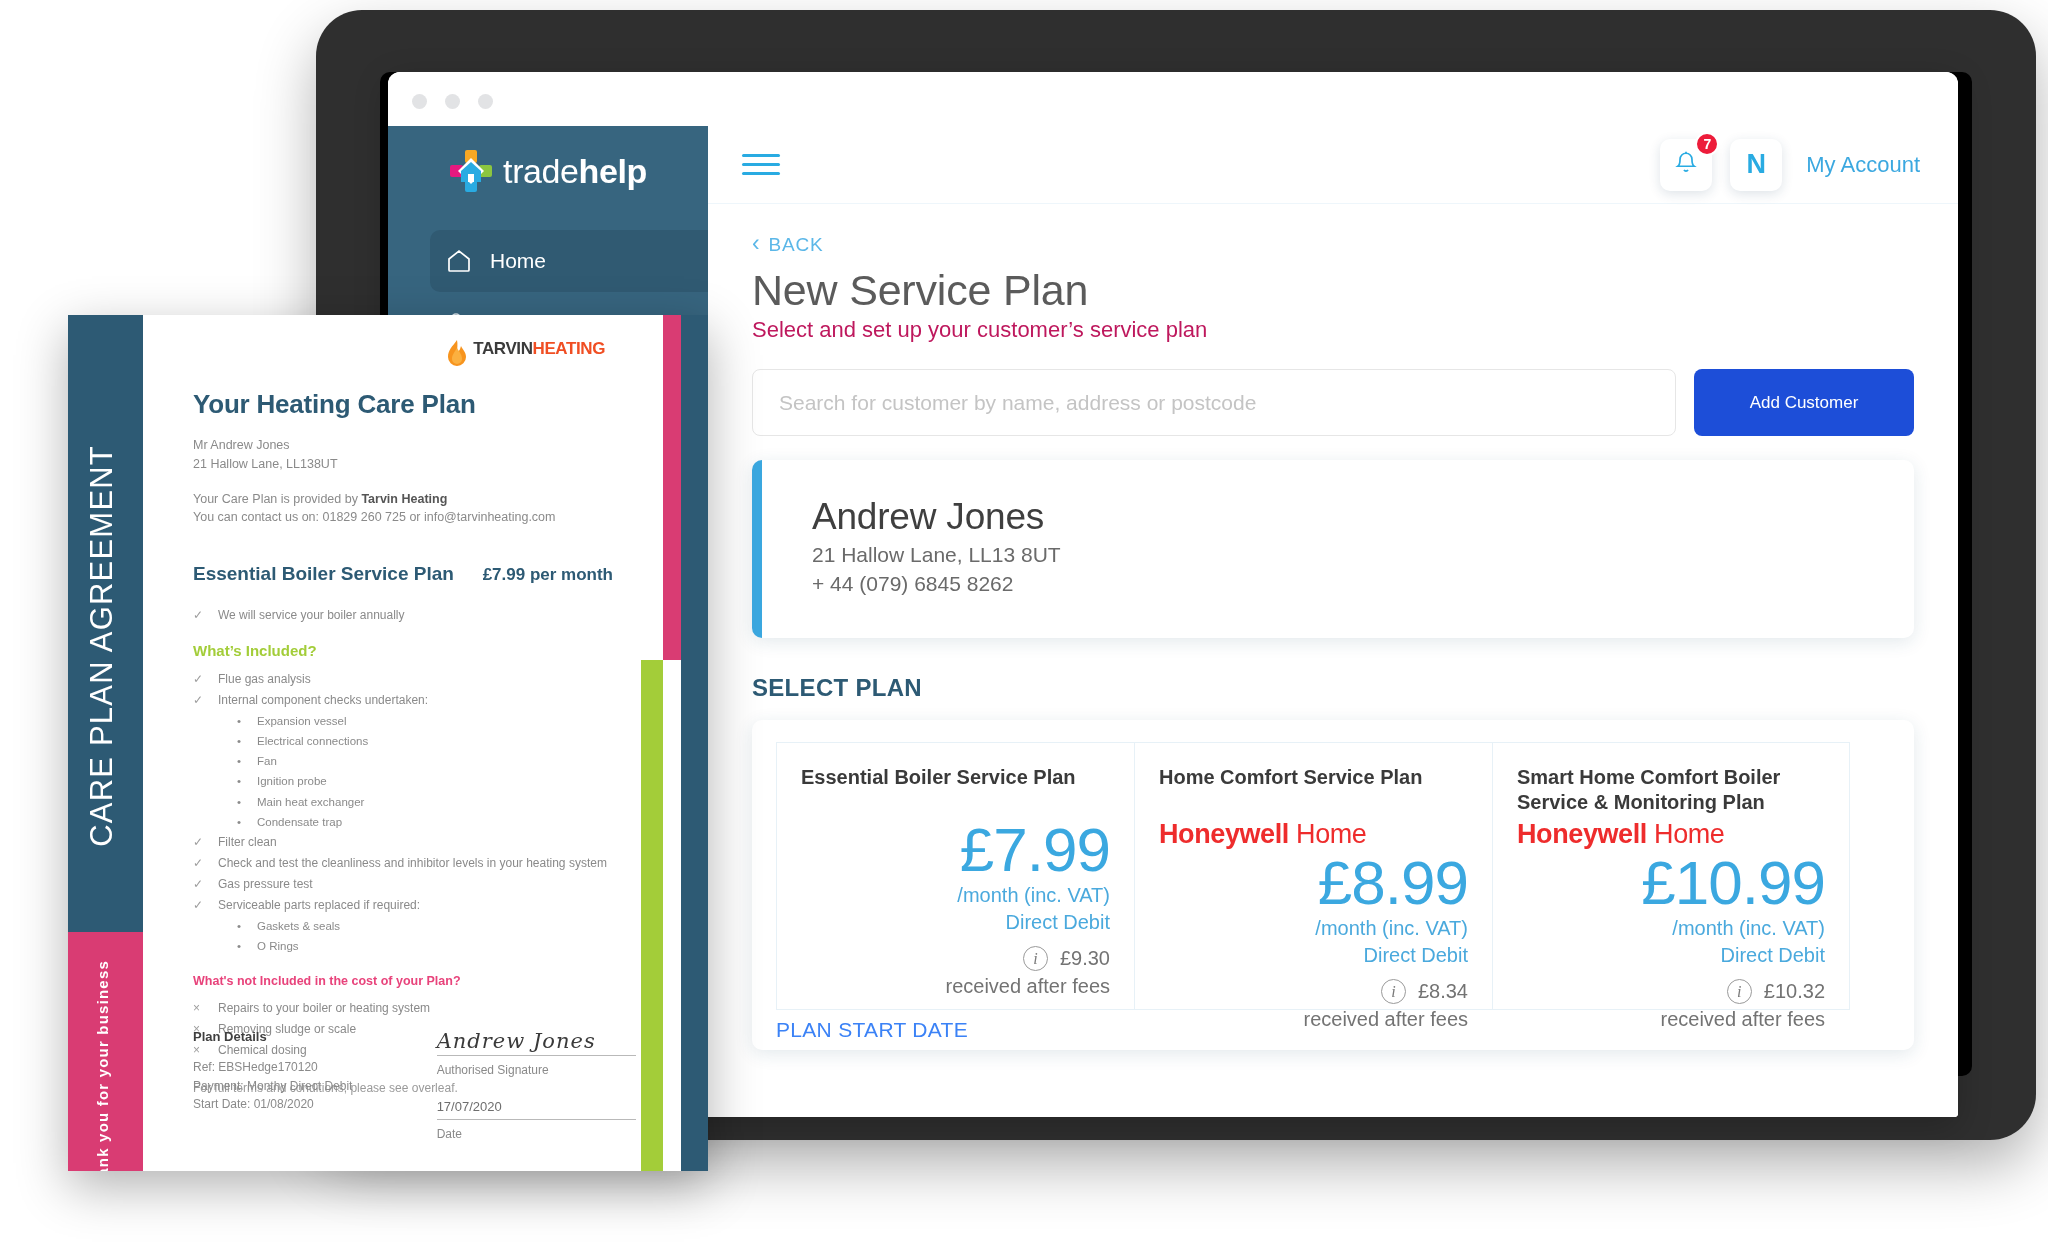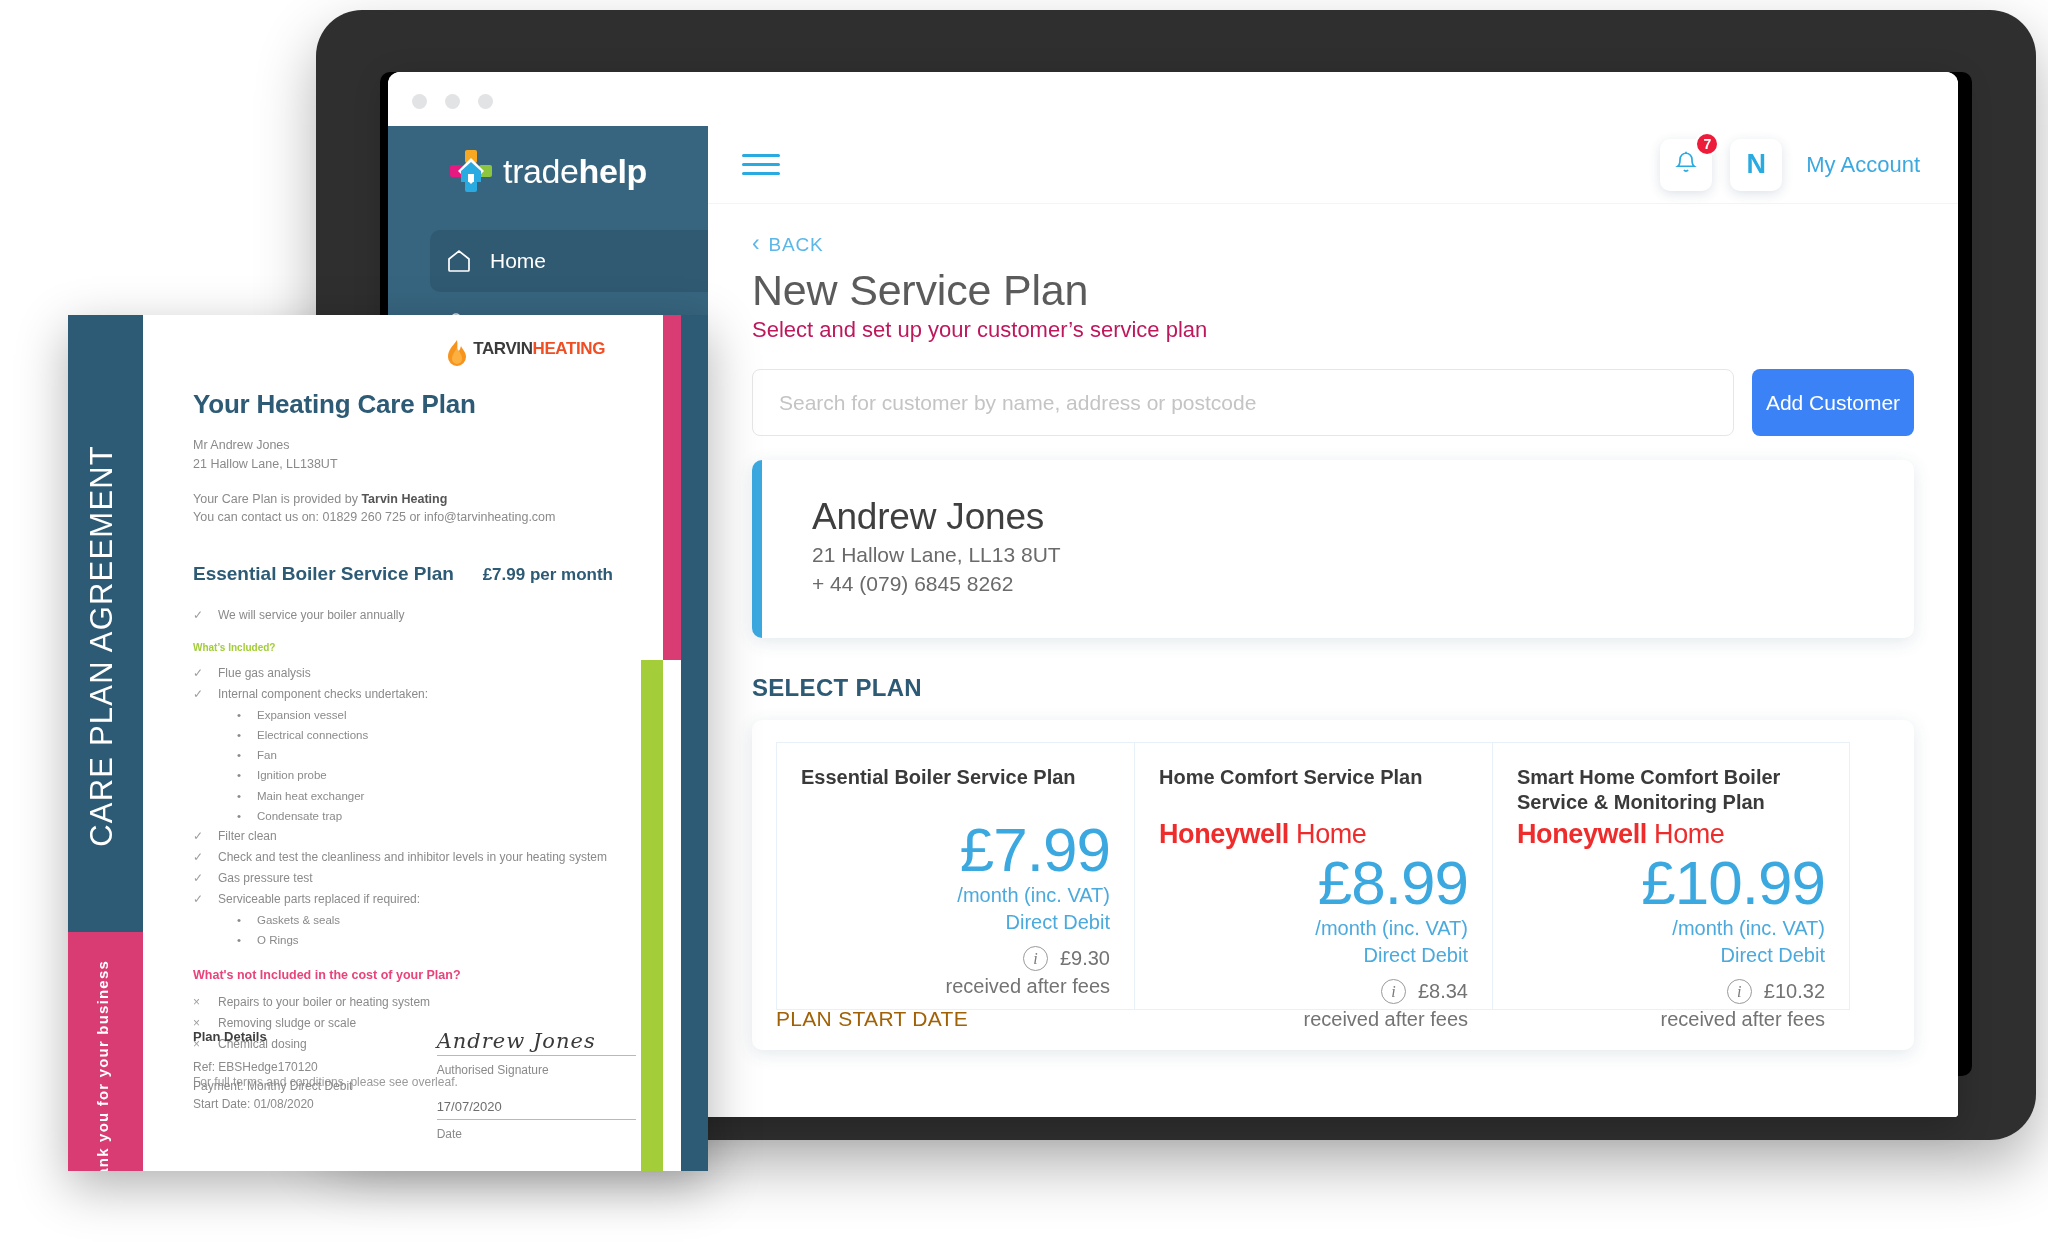--- a/index.html
+++ b/index.html
@@ -174,24 +174,24 @@
     border-radius: 8px;
     padding: 0 26px;
     font-size: 21px;
     font-family: "Liberation Sans", sans-serif;
     color: #4a4a4a;
     background: #fff;
     outline: none;
   }
   .search-input::placeholder { color: #c4c4c4; font-weight: 300; }
   .add-customer-btn {
-    width: 162px; height: 67px;
-    background: #3b82f6;
+    width: 220px; height: 67px;
+    background: #1d4ed8;
     border: none; border-radius: 8px;
-    color: #ffffff; font-size: 21px;
+    color: #ffffff; font-size: 17px;
     font-family: "Liberation Sans", sans-serif;
     font-weight: 300;
     cursor: pointer;
   }
 
   .customer-card {
     margin-top: 24px;
     background: #ffffff;
     border-radius: 10px;
     box-shadow: 0 4px 18px rgba(25,70,100,0.12);
@@ -267,22 +267,22 @@
     display: flex; align-items: center; justify-content: center;
     font-family: "Liberation Serif", serif;
   }
   .plan-fee { font-size: 20px; color: #737373; font-weight: 300; }
   .plan-fee-note {
     text-align: right; font-size: 20px; color: #737373;
     font-weight: 300; margin-top: 4px;
   }
   .plan-start-date {
     position: absolute;
-    left: 24px; bottom: 19px;
-    font-size: 21px; color: #a16207; font-weight: 400;
+    left: 24px; bottom: 8px;
+    font-size: 21px; color: #3b82f6; font-weight: 400;
     letter-spacing: 0.3px;
   }
 
   
   .paper {
     position: absolute;
     left: 68px; top: 315px;
     width: 640px; height: 856px;
     background: #ffffff;
     box-shadow: 0 16px 48px rgba(0,0,0,0.30);
@@ -378,21 +378,21 @@
   }
   .doc-li .mark { width: 11px; flex: none; color: #9e9e9e; }
   .doc-sublist { margin-left: 44px; }
   .doc-subli {
     display: flex; gap: 14px;
     font-size: 11.5px; color: #8a8a8a;
     line-height: 1.75;
   }
   .doc-subli .dot2 { width: 6px; flex: none; }
   .heading-green {
-    font-size: 10px; color: #a3cd39; font-weight: 700;
+    font-size: 15px; color: #a3cd39; font-weight: 700;
     margin: 16px 0 10px 0;
   }
   .heading-pink {
     font-size: 12.5px; color: #e8437b; font-weight: 700;
     margin: 18px 0 10px 0;
   }
   .doc-terms {
     font-size: 12px; color: #9a9a9a; margin-top: 20px;
   }
 

